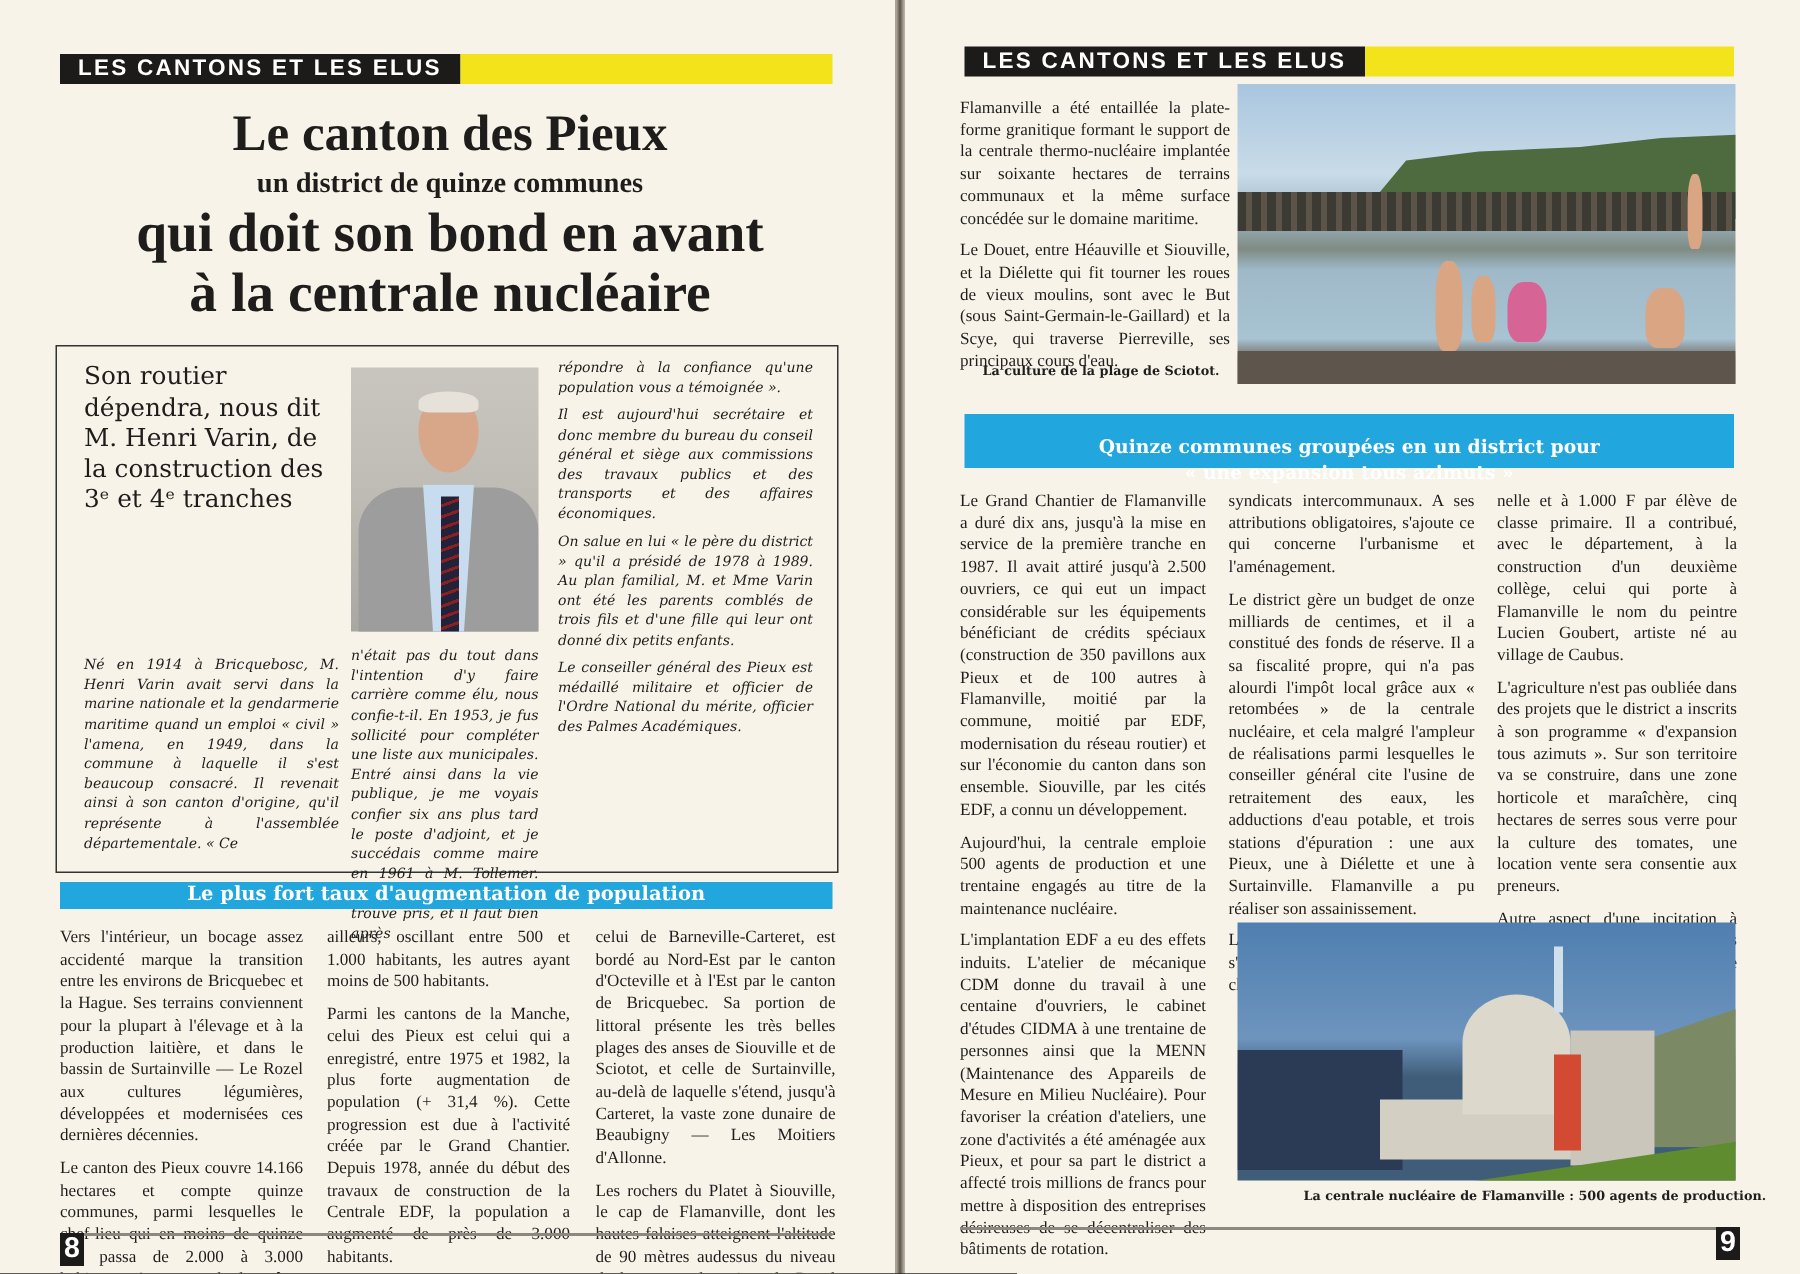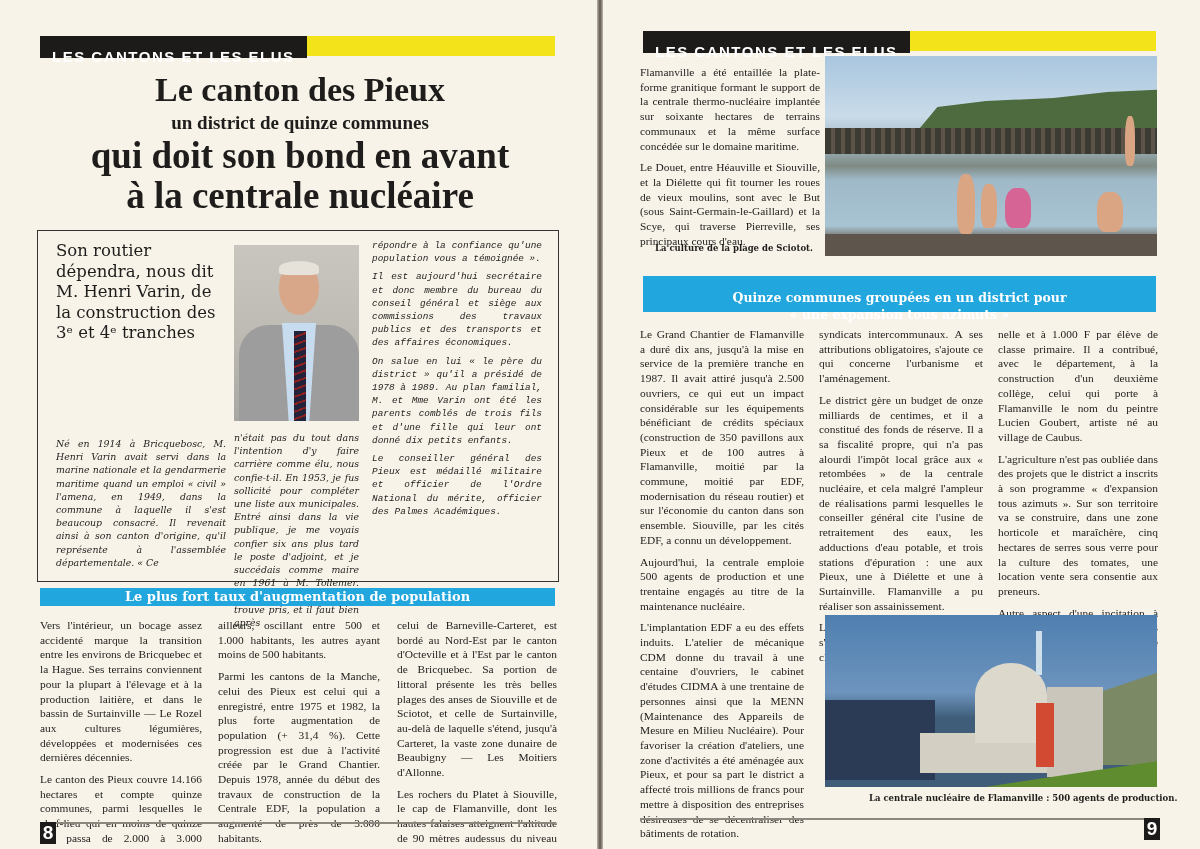--- a/index.html
+++ b/index.html
@@ -4,32 +4,32 @@
 <style>
   * { box-sizing: border-box; margin: 0; padding: 0; }
   html, body { width: 1200px; height: 849px; overflow: hidden; background: #2a2623; }
   body { position: relative; font-family: "Liberation Serif", serif; color: #1e1d1c; }
   .page { position: absolute; top: 0; height: 849px; background: #f7f3e8; overflow: hidden; }
   .page-left { left: 0; width: 597px; }
   .page-right { left: 603px; width: 597px; }
   .gutter { position: absolute; left: 597px; top: 0; width: 6px; height: 849px; background: linear-gradient(90deg,#bfb8a8,#5a544c,#bfb8a8); }
 
   .rubric { position: absolute; height: 20px; display: flex; }
-  .rubric .black { background: #1c1b1a; color: #fff; font-family: "Liberation Sans", sans-serif; font-weight: bold; font-size: 15px; letter-spacing: 1.5px; padding: 11px 12px; line-height: 20px; white-space: nowrap; }
+  .rubric .black { background: #1c1b1a; color: #fff; font-family: "Liberation Sans", sans-serif; font-weight: bold; font-size: 15px; letter-spacing: 1.5px; padding: 0 12px; line-height: 20px; white-space: nowrap; }
   .rubric .yellow { background: #f2e31a; flex: 1; }
 
   .title-block { position: absolute; left: 40px; top: 70px; width: 520px; text-align: center; font-weight: bold; }
   .t1 { font-size: 34px; line-height: 40px; }
   .t2 { font-size: 19px; line-height: 26px; }
   .t3 { font-size: 37px; line-height: 40px; }
 
   .boxed { position: absolute; left: 37px; top: 230px; width: 522px; height: 352px; border: 1.5px solid #333; }
   .bio-head { position: absolute; left: 18px; top: 10px; width: 170px; font-family: "DejaVu Serif", serif; font-size: 16.5px; line-height: 20.5px; }
   .bio-col { position: absolute; font-family: "DejaVu Serif", serif; font-style: italic; font-size: 9.4px; line-height: 13.2px; text-align: justify; }
-  .bio-col p { margin-bottom: 5px; font-family: Liberation Mono, monospace; }
+  .bio-col p { margin-bottom: 5px; }
   .portrait { position: absolute; left: 196px; top: 14px; width: 125px; height: 176px; background: linear-gradient(180deg,#c8c6be 0%,#bdbbb3 50%,#a8a7a2 100%); overflow: hidden; }
   .portrait .head { position: absolute; left: 45px; top: 18px; width: 40px; height: 52px; border-radius: 45% 45% 50% 50%; background: #d8a78a; }
   .portrait .hair { position: absolute; left: 45px; top: 16px; width: 40px; height: 14px; border-radius: 50% 50% 20% 20%; background: #e6e2da; }
   .portrait .suit { position: absolute; left: 5px; top: 80px; width: 120px; height: 100px; border-radius: 30px 30px 0 0; background: #9d9d9d; }
   .portrait .shirt { position: absolute; left: 48px; top: 78px; width: 34px; height: 100px; background: #c8dcf0; clip-path: polygon(0 0,100% 0,80% 100%,20% 100%); }
   .portrait .tie { position: absolute; left: 60px; top: 86px; width: 12px; height: 92px; background: repeating-linear-gradient(160deg,#22223a 0 5px,#8a2020 5px 7px); }
 
   .blue-bar { position: absolute; background: #22a6de; color: #fff; font-family: "DejaVu Serif", serif; font-weight: bold; text-align: center; }
   .col { position: absolute; font-size: 11.4px; line-height: 14.7px; text-align: justify; }
   .col p { margin-bottom: 7px; }

